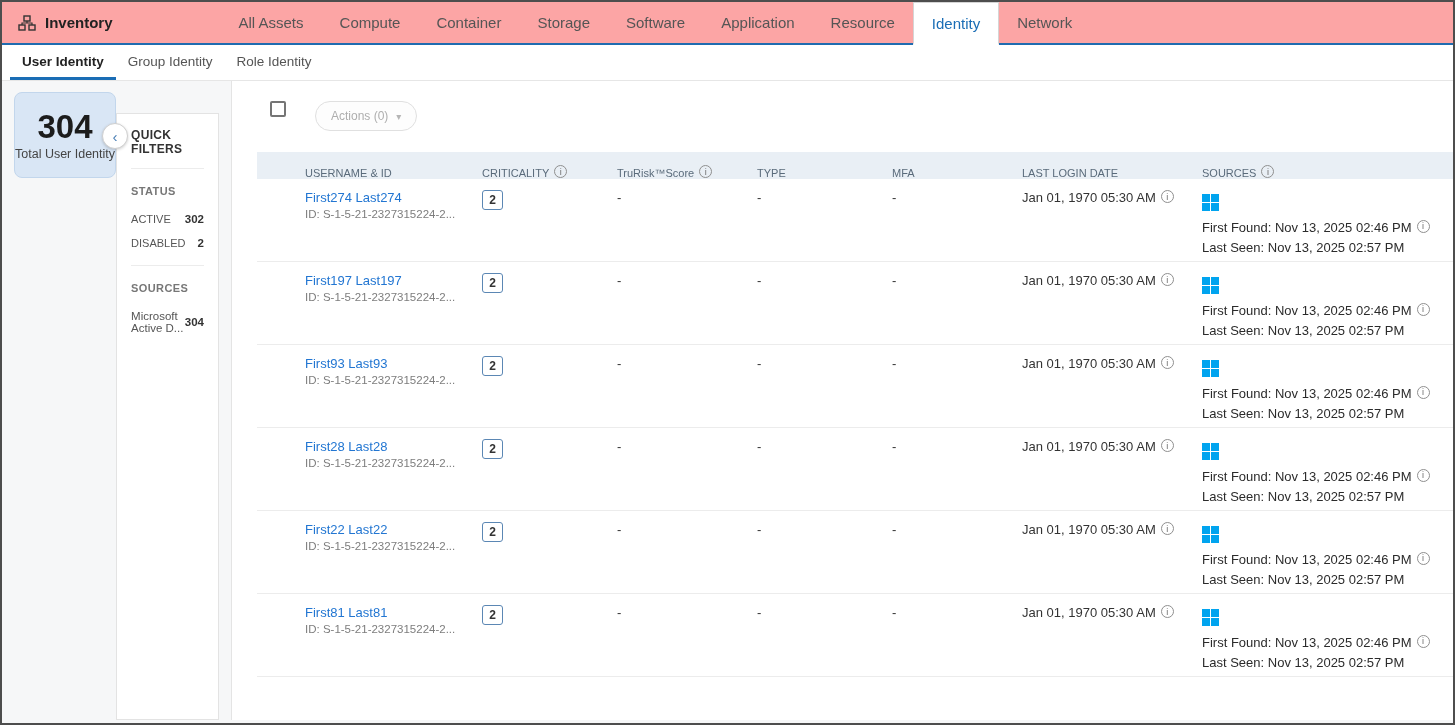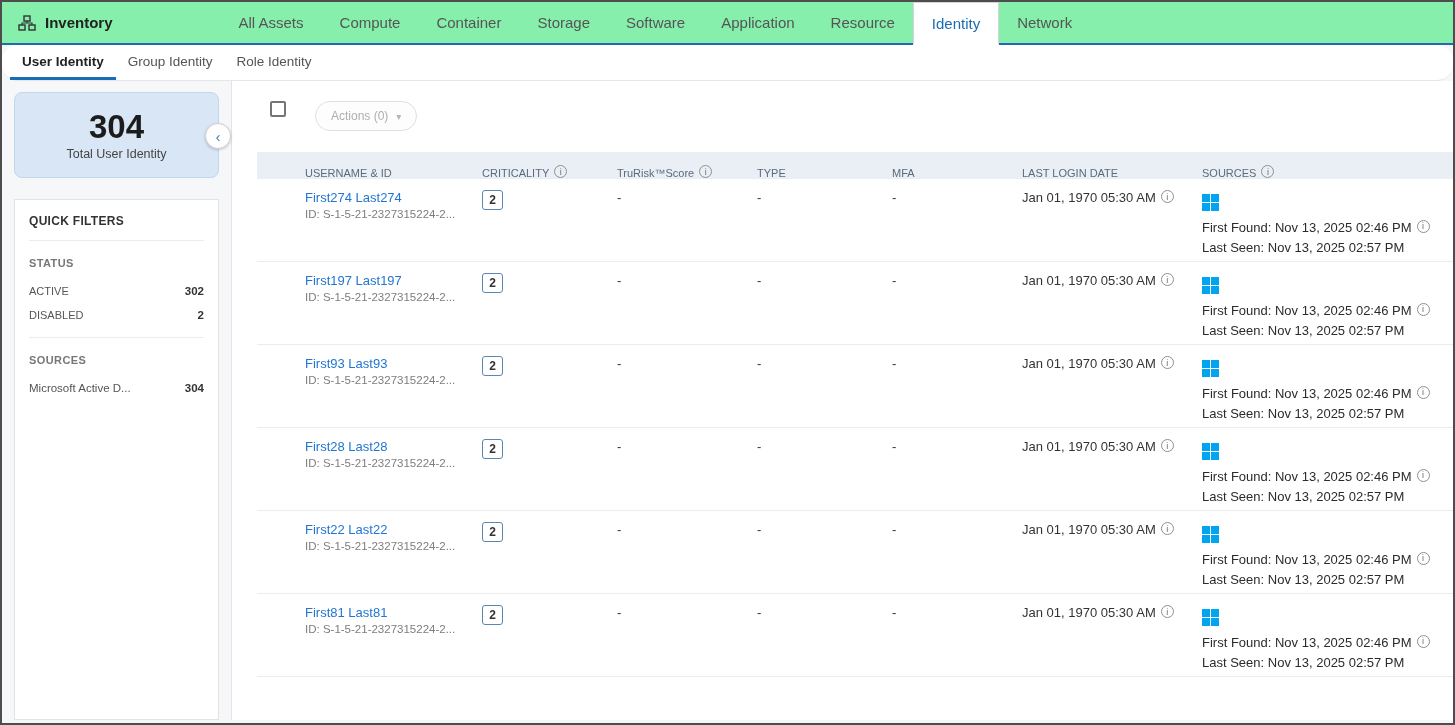--- a/index.html
+++ b/index.html
@@ -6,46 +6,46 @@
   html,body { width:1455px; height:725px; overflow:hidden; }
   body {
     font-family:"Liberation Sans", sans-serif;
     border:2px solid #4d4d4d;
     background:#f6f7f8;
     color:#333;
   }
 
   
   .topbar {
-    height:43px; background:#86efac; display:flex; align-items:stretch;
+    height:43px; background:#fca5a5; display:flex; align-items:stretch;
     border-bottom:2px solid #1f6cb0;
   }
   .brand { display:flex; align-items:center; gap:9px; padding:0 20px 0 16px; }
   .brand-title { font-size:15px; font-weight:bold; color:#222; }
   .top-tabs { display:flex; align-items:stretch; margin-left:88px; }
   .tab {
     display:flex; align-items:center; padding:12px 18px; font-size:15px; color:#555;
     cursor:pointer; white-space:nowrap;
   }
   .tab.active {
     background:#fff; color:#1a6db5;
     border-left:1px solid #d5d5d5; border-right:1px solid #d5d5d5; border-top:1px solid #d5d5d5;
     margin-bottom:-2px; border-bottom:2px solid #fff;
   }
 
   
   .subtabs { height:36px; background:#fff; display:flex; align-items:stretch;
-    padding-left:8px; border-bottom:1px solid #e6e6e6;border-radius:16px; }
+    padding-left:8px; border-bottom:1px solid #e6e6e6; }
   .subtab { display:flex; align-items:center; padding:0 12px; font-size:13.5px; color:#555;
     cursor:pointer; border-bottom:3px solid transparent; }
   .subtab.active { color:#222; font-weight:bold; border-bottom:3px solid #1a6db5; }
 
   
   .page { display:flex; height:639px; }
-  .sidebar { width:229px; padding:11px 12px 0 12px; display:flex; flex-direction:column; flex-shrink:0; }
+  .sidebar { width:229px; padding:11px 12px 0 12px; display:flex; flex-direction:row; flex-shrink:0; }
 
   .summary-card {
     position:relative; background:#d9e6f5; border:1px solid #c2d6ec; border-radius:8px;
     height:86px; display:flex; flex-direction:column; align-items:center; justify-content:center;
   }
   .summary-count { font-size:33px; font-weight:bold; color:#1c1c1c; line-height:1.1; }
   .summary-label { font-size:12.5px; color:#444; margin-top:2px; }
   .collapse-btn {
     position:absolute; right:-13px; top:30px; width:26px; height:26px; border-radius:50%;
     background:#fff; border:1px solid #cfcfcf; box-shadow:0 1px 3px rgba(0,0,0,.18);

